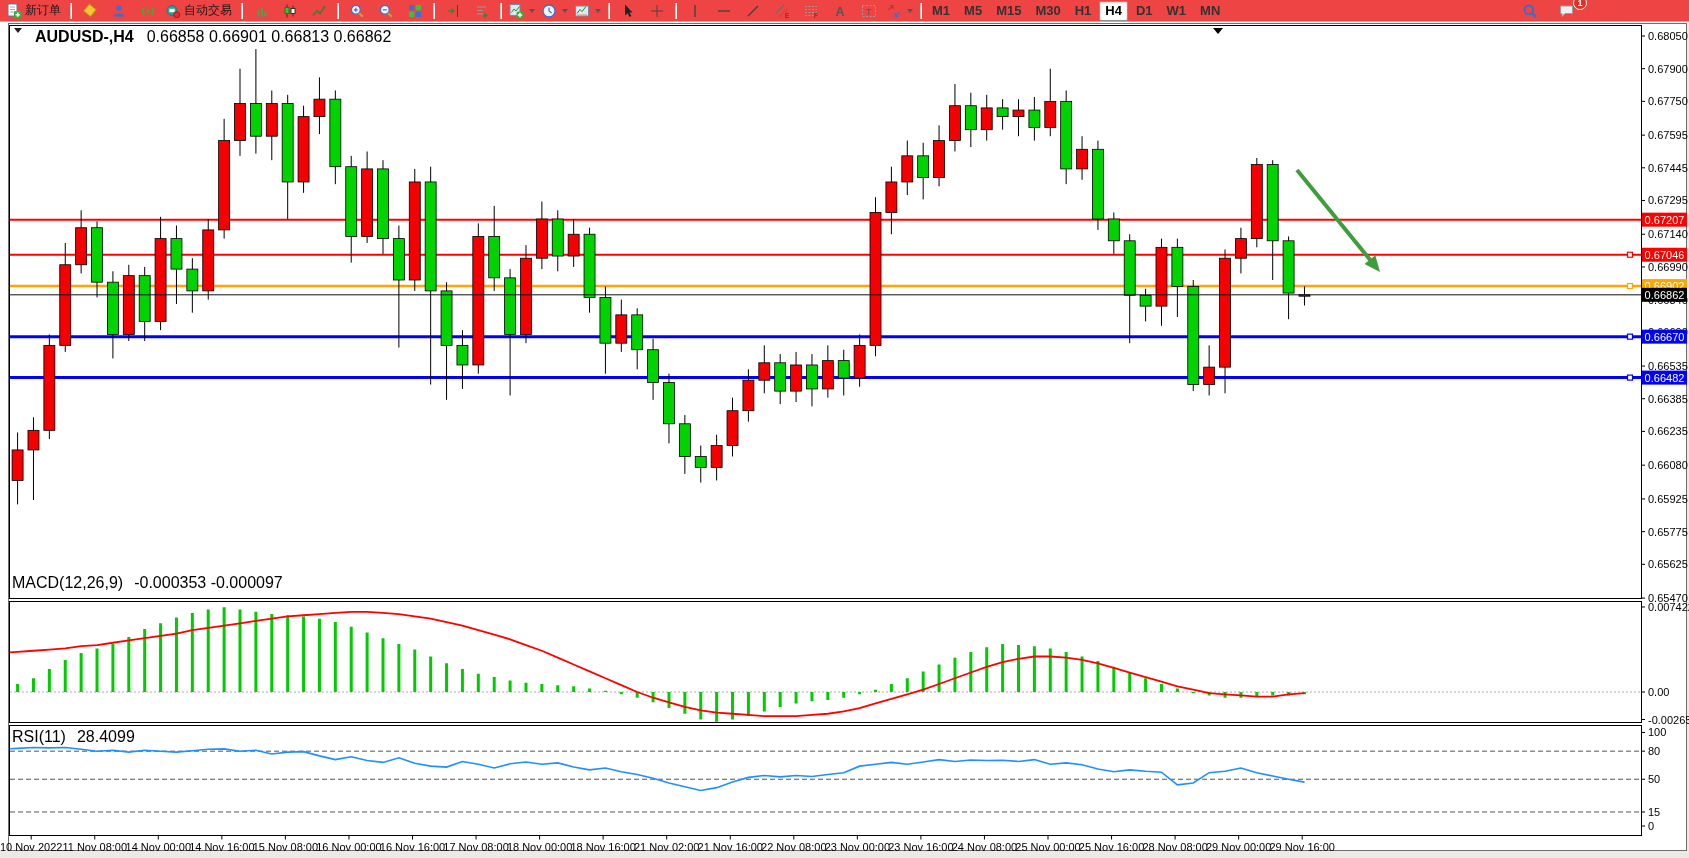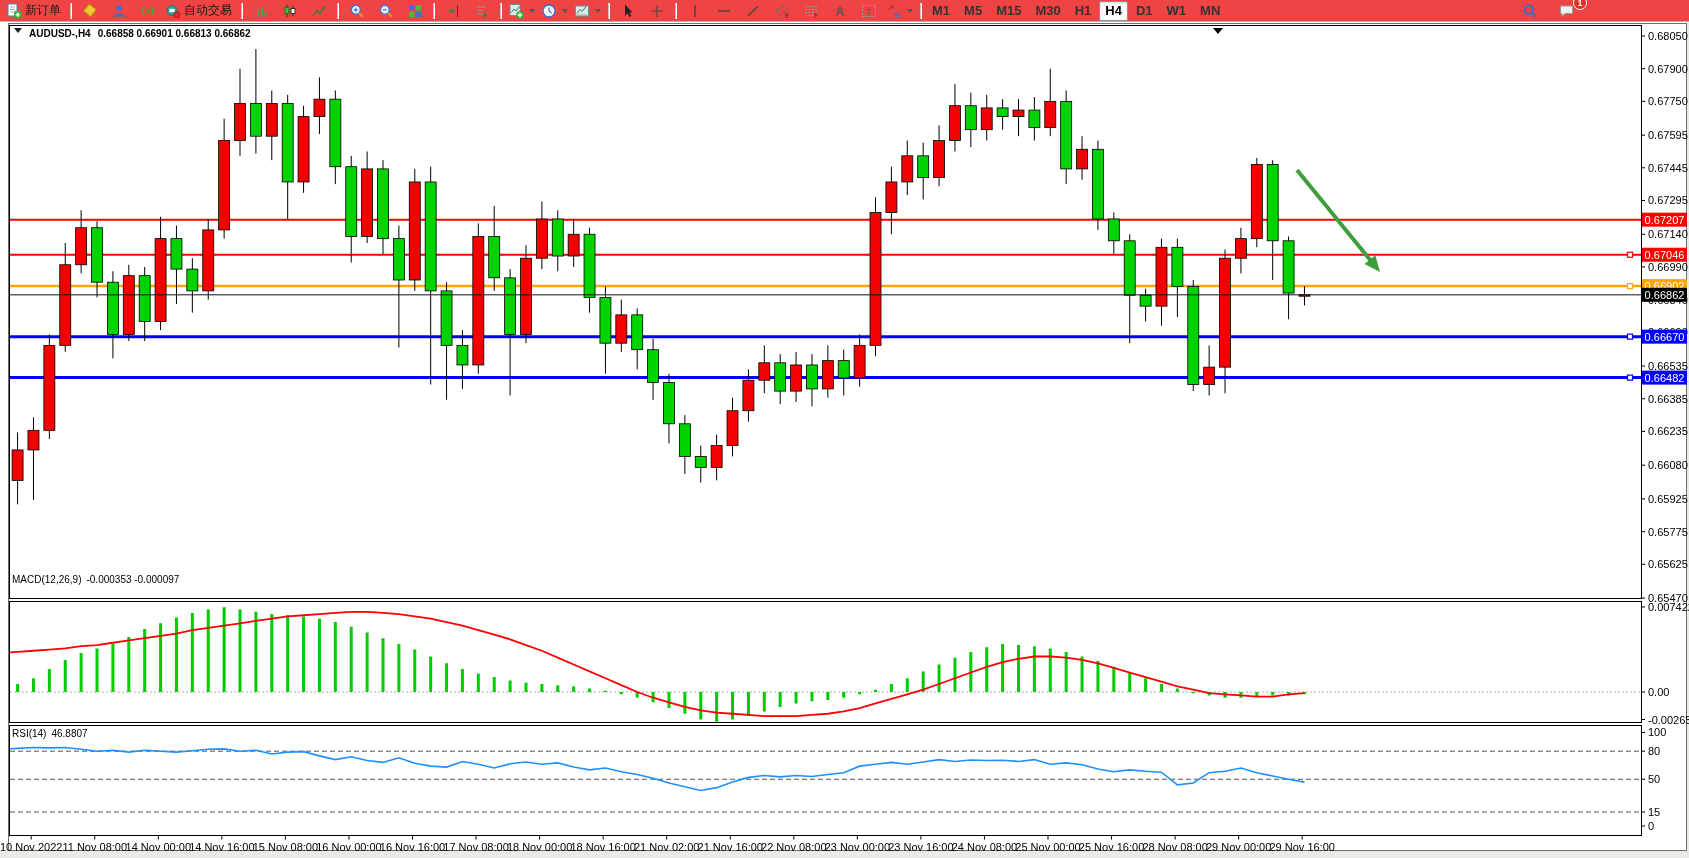--- a/index.html
+++ b/index.html
@@ -13,21 +13,21 @@
   .caret{width:0;height:0;border-left:3px solid transparent;border-right:3px solid transparent;
          border-top:4px solid #555;margin-left:2px}
   .sep{width:1px;height:16px;background:#c6c2bb;margin:0 4px;box-shadow:1px 0 0 #fff}
   .tf-btn{font-size:13px;font-weight:bold;color:#333;height:18px;display:flex;align-items:center;
           padding:0 5px;margin:16px 1px;border:1px solid transparent;border-radius:2px}
   .tf-active{background:#fdfdfc;border-color:#8f8f8f;color:#000;box-shadow:inset 0 1px 2px #d8d5d0}
   #tb-right{margin-left:auto;margin-right:108px;display:flex;align-items:center;gap:8px}
   .badge{position:absolute;top:-5px;right:-7px;background:#e03023;color:#fff;font-size:9px;font-weight:bold;
          border-radius:7px;min-width:12px;height:12px;line-height:12px;text-align:center;border:1px solid #fff}
   #chart-area{position:absolute;left:0;top:22px;width:1689px;height:836px;background:#fff}
-  .overlay{position:absolute;font-size:10px;color:#000;display:flex;align-items:flex-start;gap:7px;pointer-events:none;white-space:nowrap}
+  .overlay{position:absolute;font-size:16px;color:#000;display:flex;align-items:flex-start;gap:13px;pointer-events:none;white-space:nowrap}
   .tri-down{width:0;height:0;border-left:4px solid transparent;border-right:4px solid transparent;border-top:5px solid #222}
   svg text{font-family:"Liberation Sans",sans-serif}
 </style>
 </head>
 <body>
 
 <div id="toolbar">
     <div class="tb-btn">
       <svg width="16" height="16">
         <rect x="2" y="1" width="9" height="12" fill="#fff" stroke="#5b7aa0"></rect>
@@ -658,25 +658,25 @@
         <line x1="1238.65" y1="813.5" x2="1238.65" y2="817.5" stroke="#000"></line>
         <text x="1238.65" y="828.5" font-size="11" fill="#000" text-anchor="middle">29 Nov 00:00</text>
         <line x1="1302.2" y1="813.5" x2="1302.2" y2="817.5" stroke="#000"></line>
         <text x="1302.2" y="828.5" font-size="11" fill="#000" text-anchor="middle">29 Nov 16:00</text>
       </g>
     </svg>
 
   <div class="overlay" style="left:14px;top:6px">
     <span class="tri-down"></span>
     <span style="font-weight:bold">AUDUSD-,H4</span>
-    <span style="font-weight:bold">0.66858 0.66901 0.66813 0.66862</span>
+    <span style="font-weight:normal">0.66858 0.66901 0.66813 0.66862</span>
   </div>
 
   <div class="overlay" style="left:12px;top:552px">
     <span>MACD(12,26,9)</span>
     <span style="margin-left:-2px">-0.000353 -0.000097</span>
   </div>
 
   <div class="overlay" style="left:12px;top:706px">
-    <span>RSI(14)</span>
-    <span style="margin-left:-2px">46.8807</span>
+    <span>RSI(11)</span>
+    <span style="margin-left:-2px">28.4099</span>
   </div>
 </div>
 
 </body></html>

